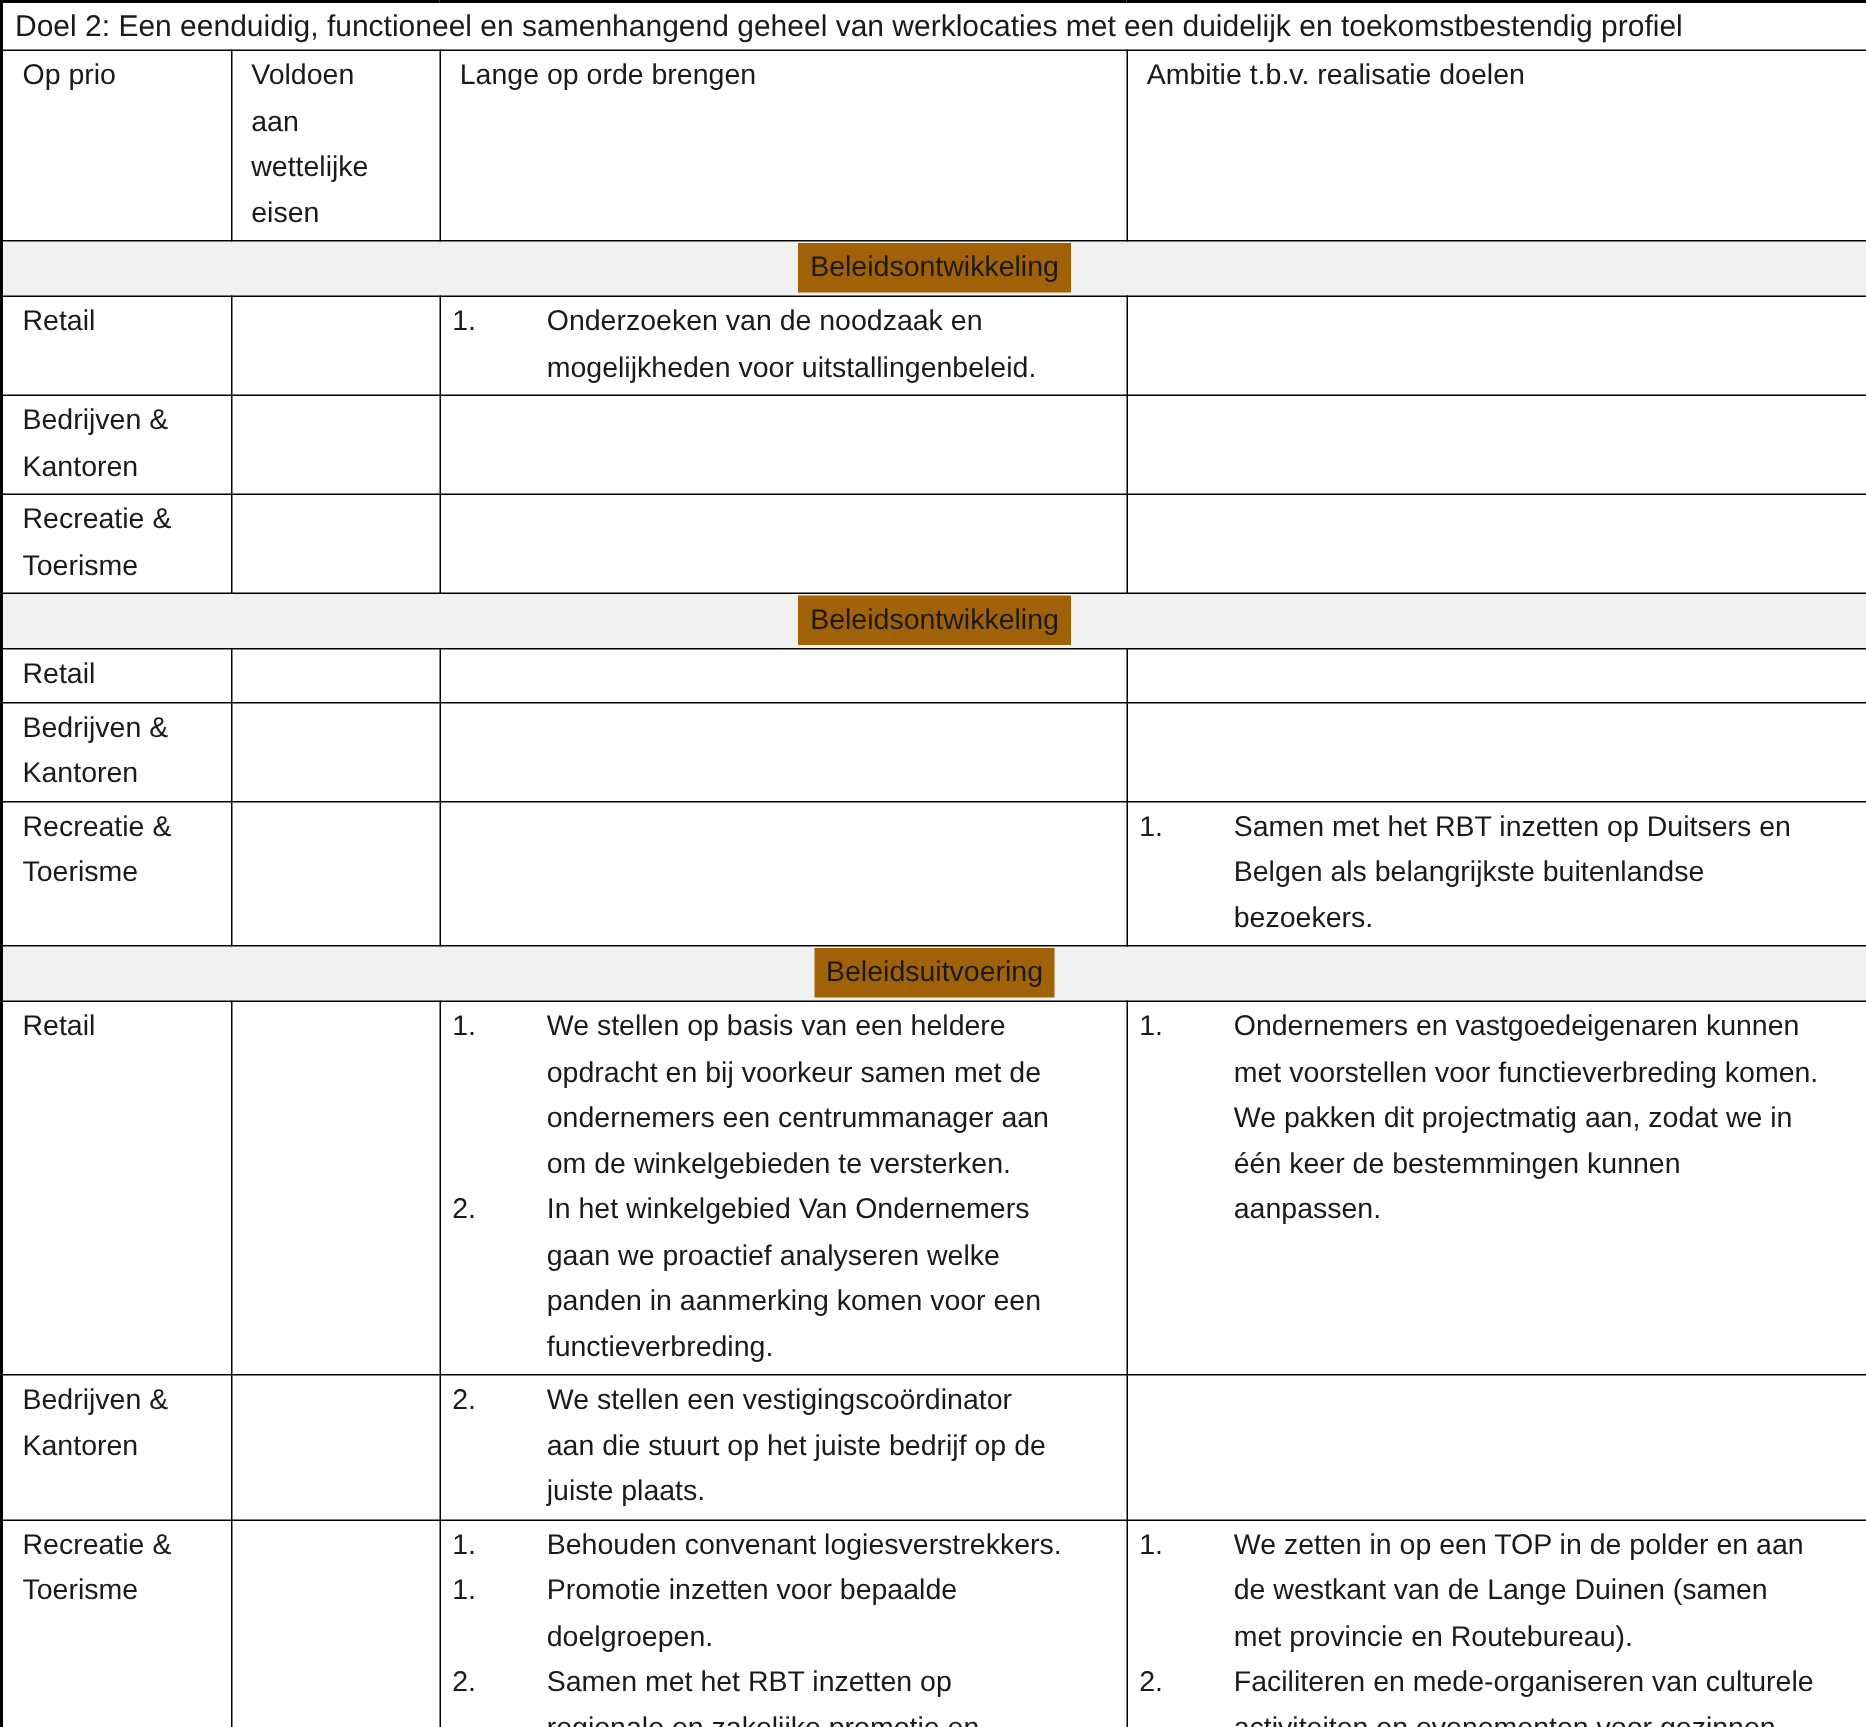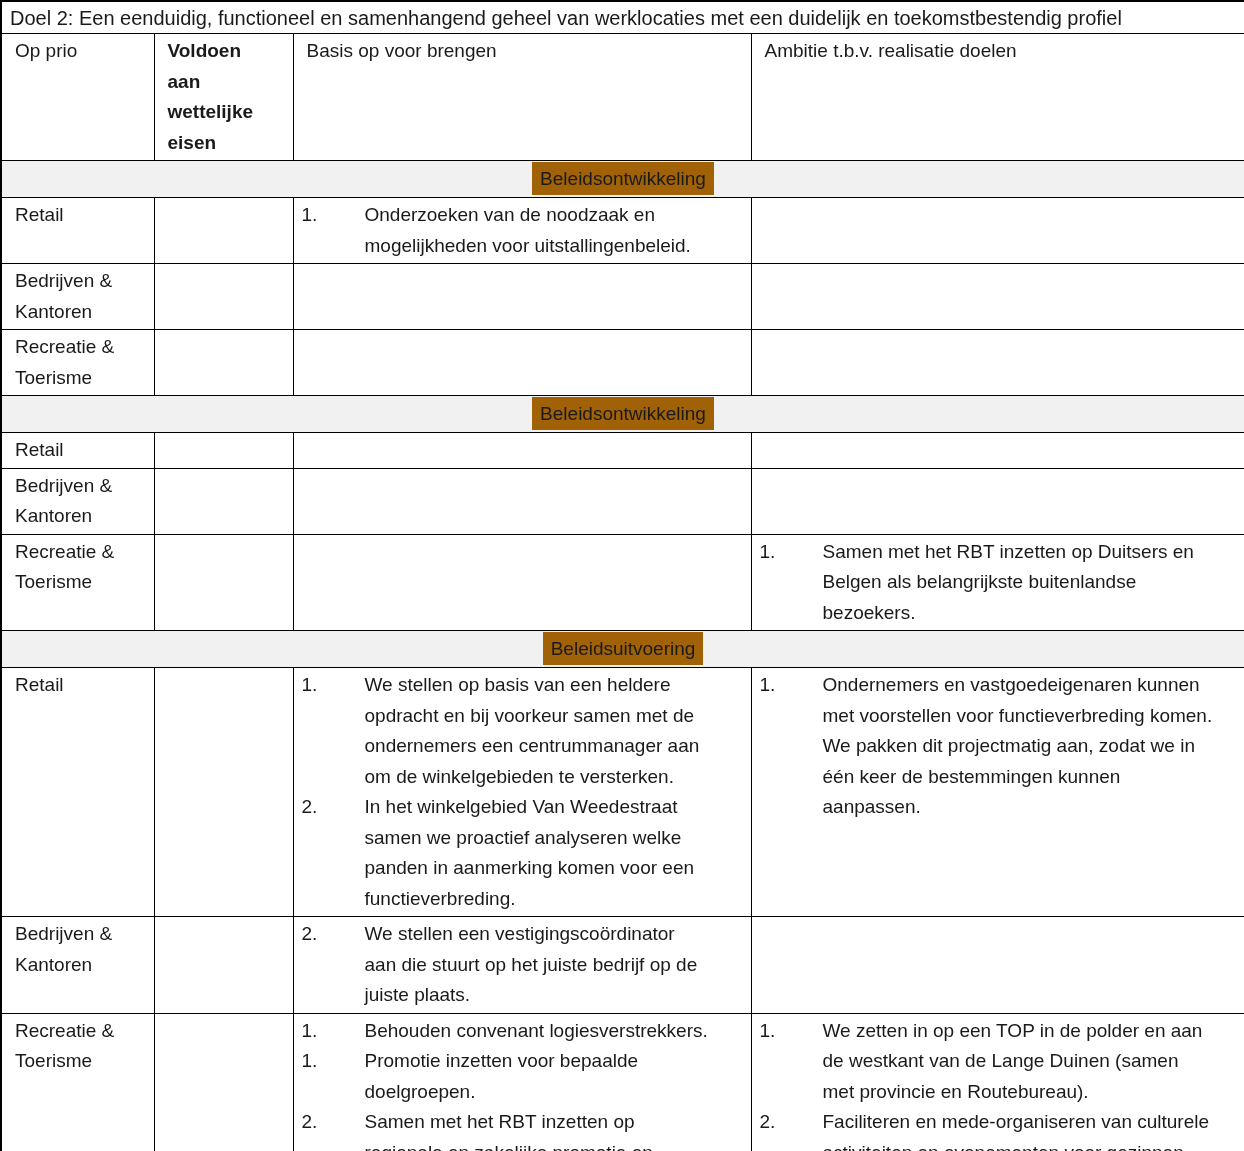--- a/index.html
+++ b/index.html
@@ -32,21 +32,21 @@
   }
   td.title-cell{
     font-weight:normal;
     font-size:20px;
     line-height:23px;
     padding:5px 8px 3px 8px;
   }
   td.hdr-cell, td.label-cell{
     padding:2px 8px 2px 13px;
   }
-  .hdr-narrow{display:inline-block;max-width:92px;font-weight:bold;}
+  .hdr-narrow{display:inline-block;max-width:92px;}
   tr.section-row td{
     background:var(--section-bg);
     text-align:center;
     padding:1px 0 2px 0;
     line-height:25px;
     font-size:19px;
   }
   .section-chip{
     background:#a16207;
     display:inline-block;
@@ -74,21 +74,21 @@
   </colgroup>
 
   <tbody>
         <tr>
     <td class="title-cell" colspan="4">Doel 2: Een eenduidig, functioneel en samenhangend geheel van werklocaties met een duidelijk en toekomstbestendig profiel</td>
   </tr>
 
   <tr>
     <td class="hdr-cell"><span>Op prio</span></td>
     <td class="hdr-cell"><span class="hdr-narrow">Voldoen aan wettelijke eisen</span></td>
-    <td class="hdr-cell"><span>Basis op voor brengen</span></td>
+    <td class="hdr-cell"><span>Lange op orde brengen</span></td>
     <td class="hdr-cell"><span>Ambitie t.b.v. realisatie doelen</span></td>
   </tr>
 
   <tr class="section-row">
     <td colspan="4"><span class="section-chip">Beleidsontwikkeling</span></td>
   </tr>
 
   <tr>
     <td class="label-cell">Retail</td>
     <td></td>
@@ -152,21 +152,21 @@
   <tr>
     <td class="label-cell">Retail</td>
     <td></td>
     <td class="list-cell c3">
       <div class="li">
         <span class="num">1.</span>
         <span class="txt">We stellen op basis van een heldere opdracht en bij voorkeur samen met de ondernemers een centrummanager aan om de winkelgebieden te versterken.</span>
       </div>
       <div class="li">
         <span class="num">2.</span>
-        <span class="txt">In het winkelgebied Van Weedestraat samen we proactief analyseren welke panden in aanmerking komen voor een functieverbreding.</span>
+        <span class="txt">In het winkelgebied Van Ondernemers gaan we proactief analyseren welke panden in aanmerking komen voor een functieverbreding.</span>
       </div>
     </td>
     <td class="list-cell c4">
       <div class="li">
         <span class="num">1.</span>
         <span class="txt">Ondernemers en vastgoedeigenaren kunnen met voorstellen voor functieverbreding komen. We pakken dit projectmatig aan, zodat we in één keer de bestemmingen kunnen aanpassen.</span>
       </div>
     </td>
   </tr>
 

